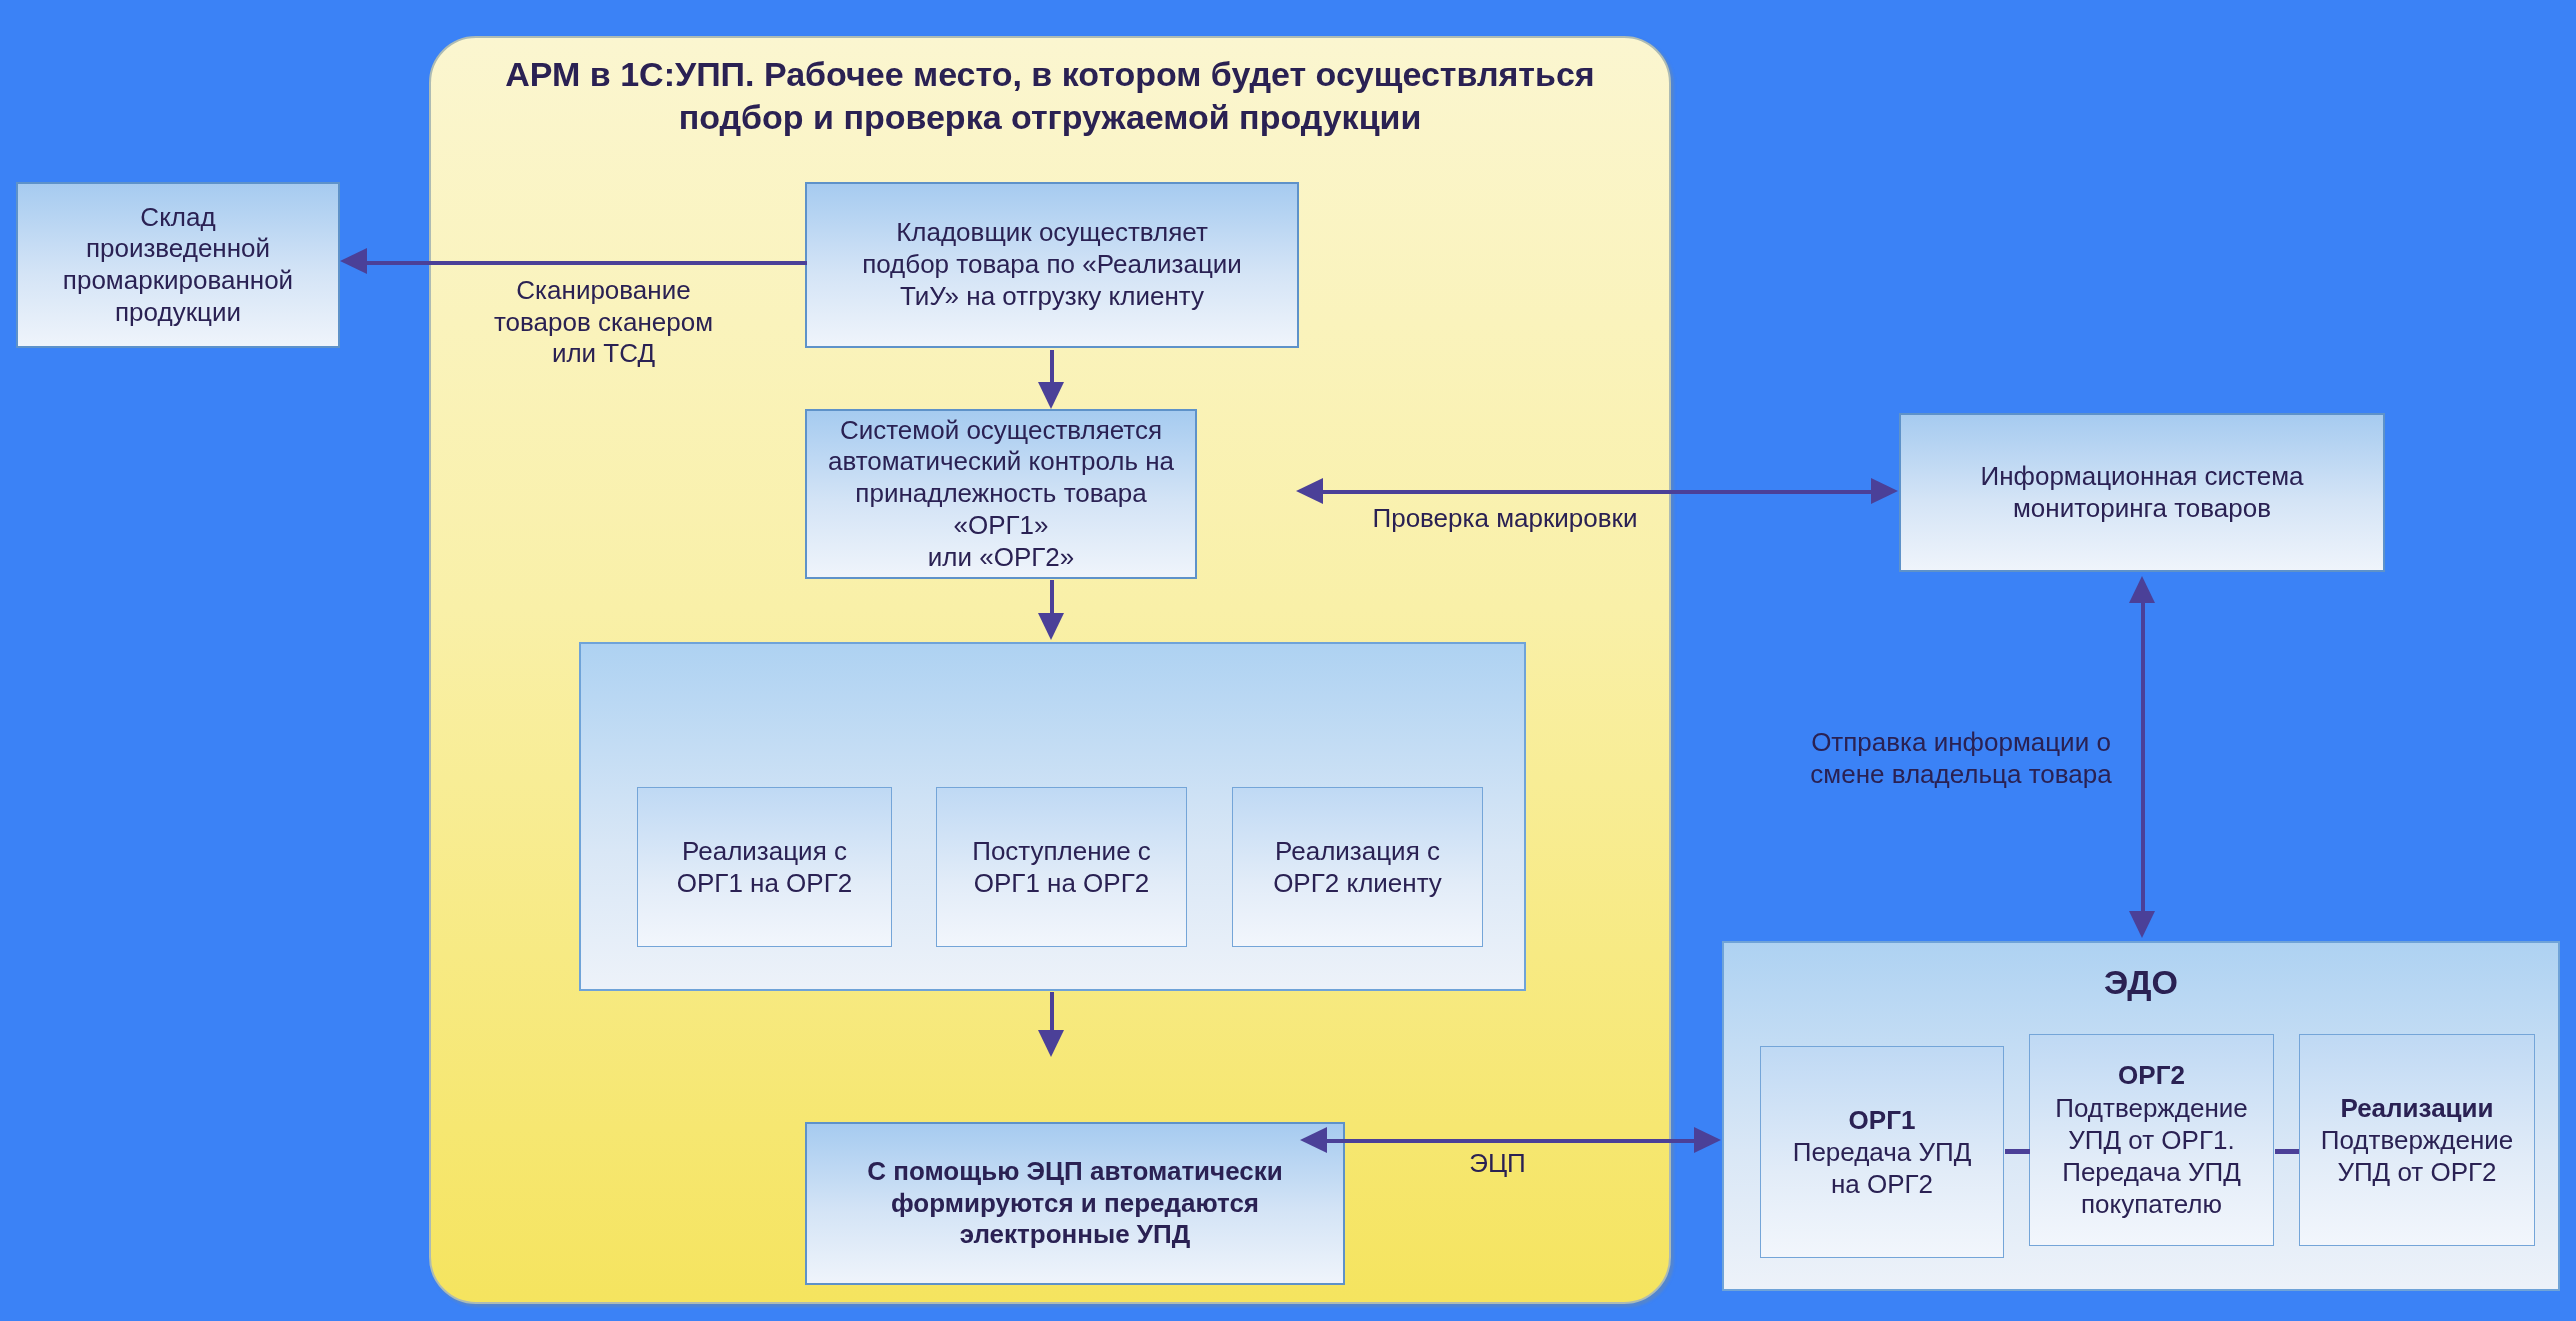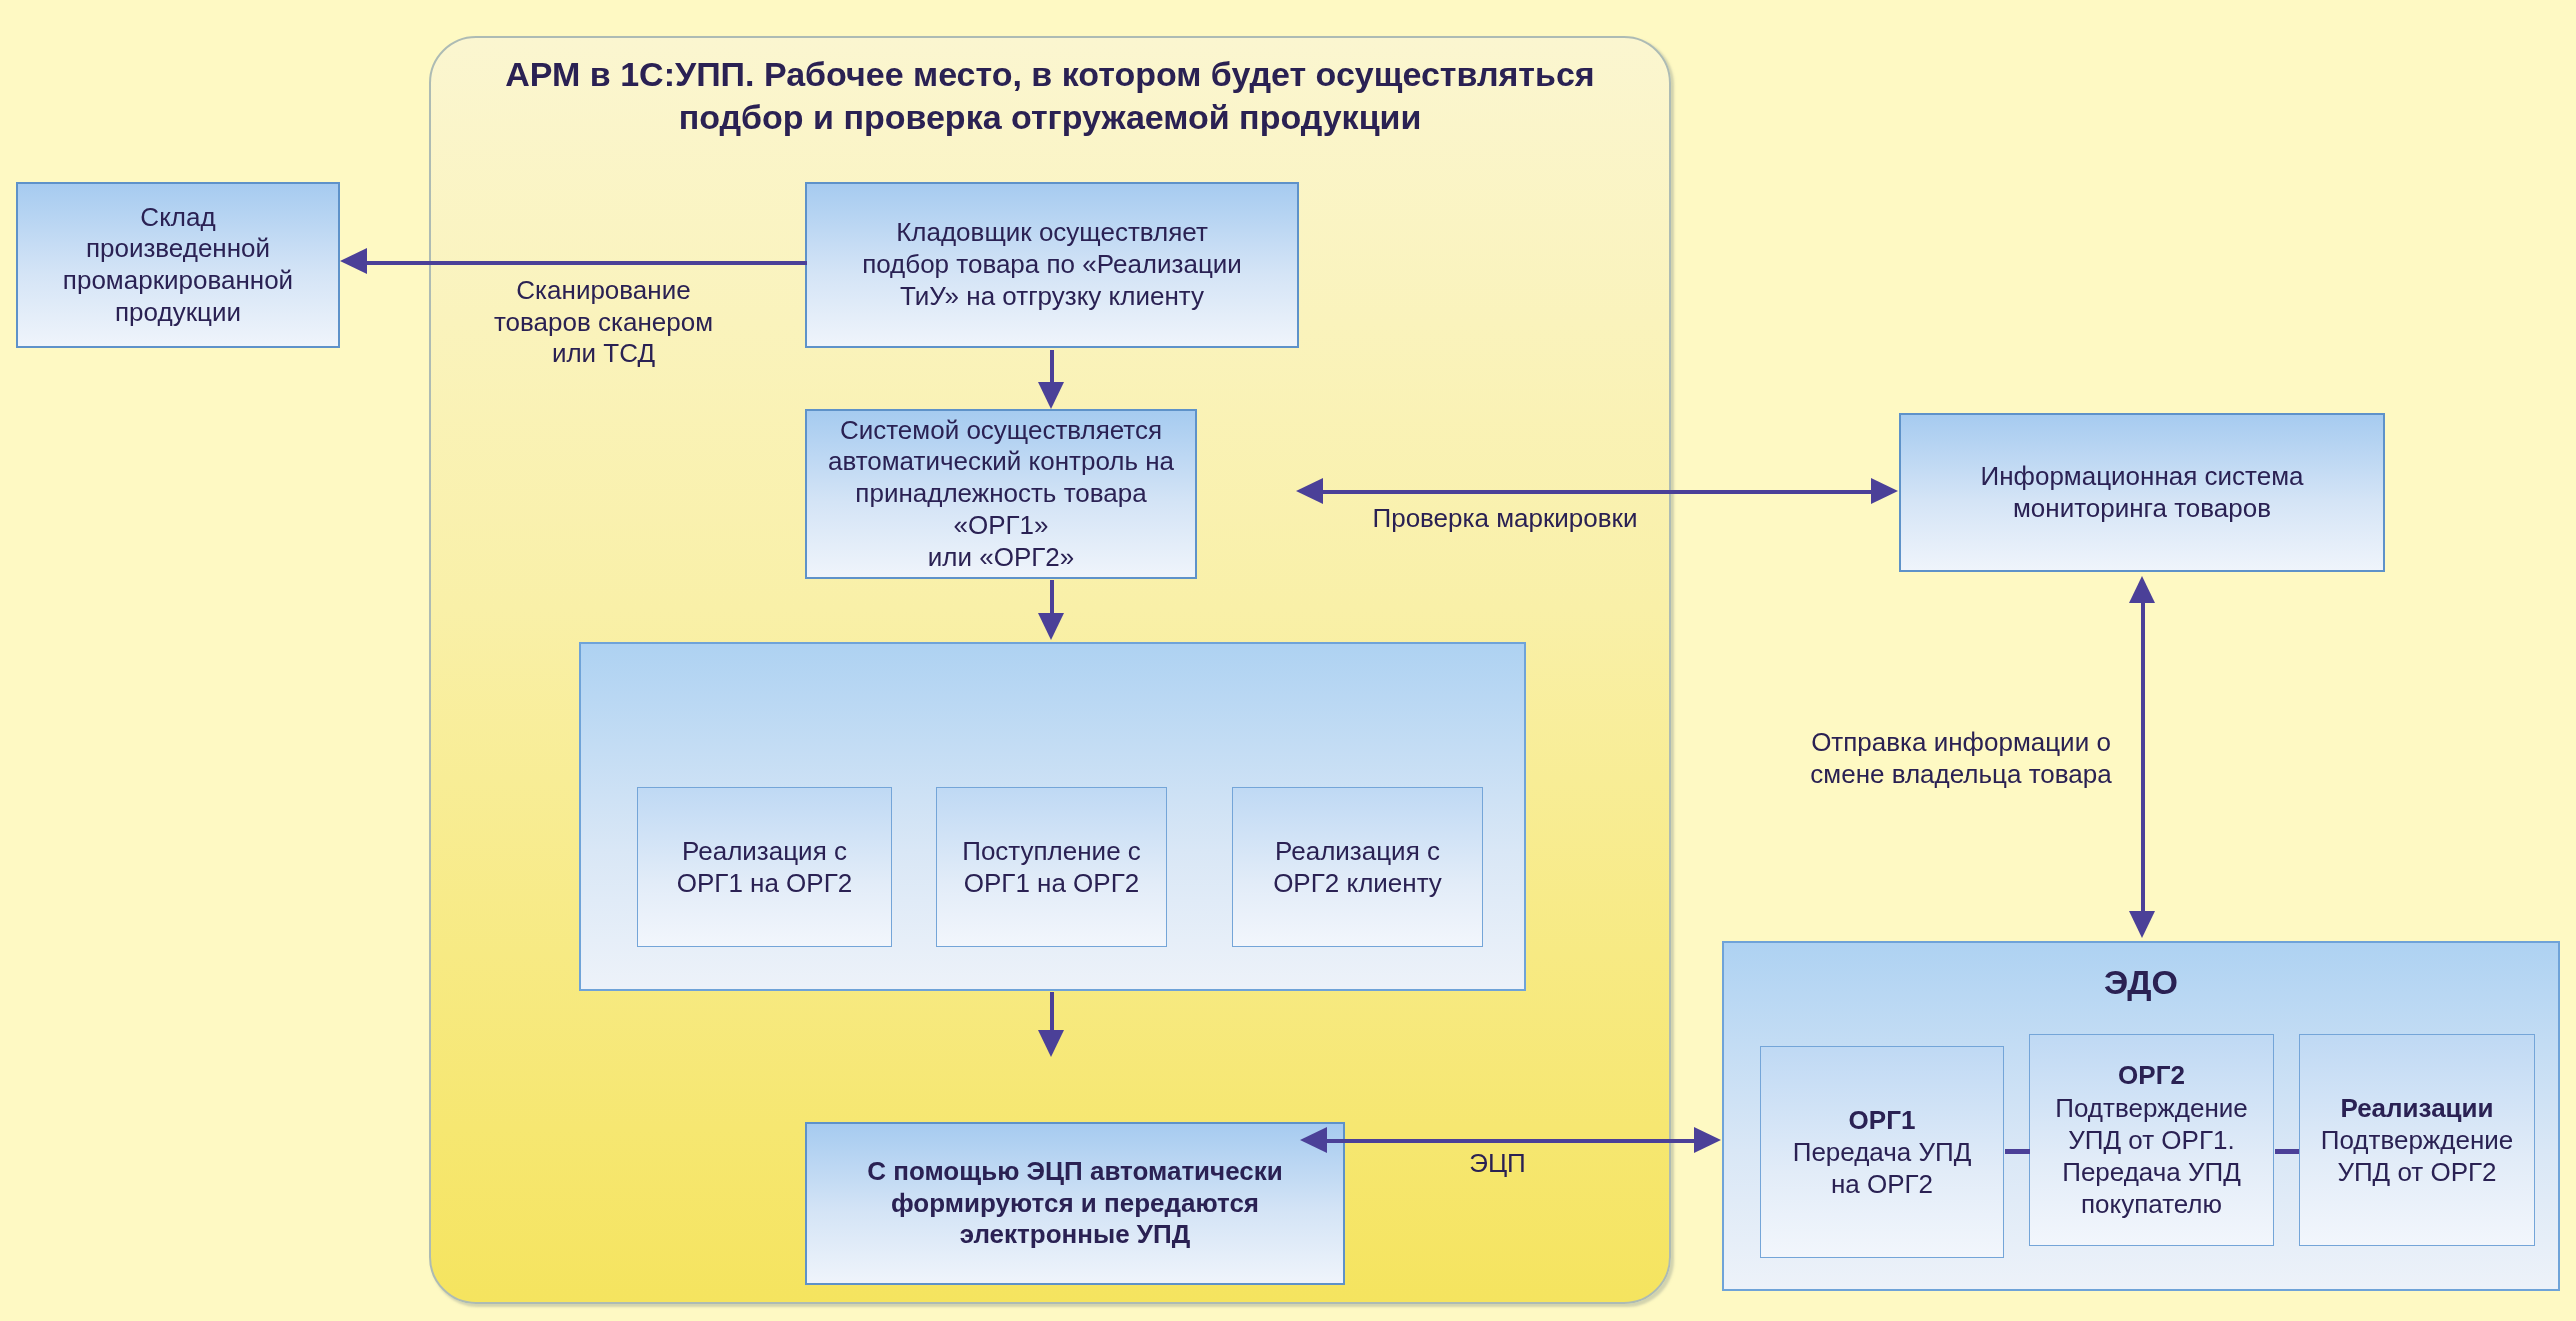--- a/index.html
+++ b/index.html
@@ -3,21 +3,21 @@
 <meta charset="utf-8">
 <style>
   html,body{margin:0;padding:0;background:#ffffff;}
   body{
     font-family:"Liberation Sans","DejaVu Sans",sans-serif;
     color:#2A2153;
   }
   #stage{
     position:relative;
     width:2576px;height:1322px;
-    background:#fef9c3;
+    background:#3b82f6;
     overflow:hidden;
   }
   .txt{white-space:pre-line;}
   
   .yellow-panel{
     position:absolute;
     left:429px;top:36px;width:1242px;height:1268px;
     box-sizing:border-box;
     background:linear-gradient(180deg,#FBF6D0 0%,#F9F0A8 45%,#F5E45F 100%);
     border:2.4px solid #ADBBB4;
@@ -110,21 +110,21 @@
   <div class="box" style="left:1899px;top:413px;width:486px;height:159px;">
     <span class="txt">Информационная система
 мониторинга товаров</span>
   </div>
 
   <div class="panel-blue" style="left:579px;top:642px;width:947px;height:349px;">
     <div class="subbox" style="left:56px;top:143px;width:255px;height:160px;">
       <span class="txt">Реализация с
 ОРГ1 на ОРГ2</span>
     </div>
-    <div class="subbox" style="left:355px;top:143px;width:231px;height:160px;">
+    <div class="subbox" style="left:355px;top:143px;width:251px;height:160px;">
       <span class="txt">Поступление с
 ОРГ1 на ОРГ2</span>
     </div>
     <div class="subbox" style="left:651px;top:143px;width:251px;height:160px;">
       <span class="txt">Реализация с
 ОРГ2 клиенту</span>
     </div>
   </div>
 
   <div class="box" style="left:805px;top:1122px;width:540px;height:163px;font-weight:bold;">

